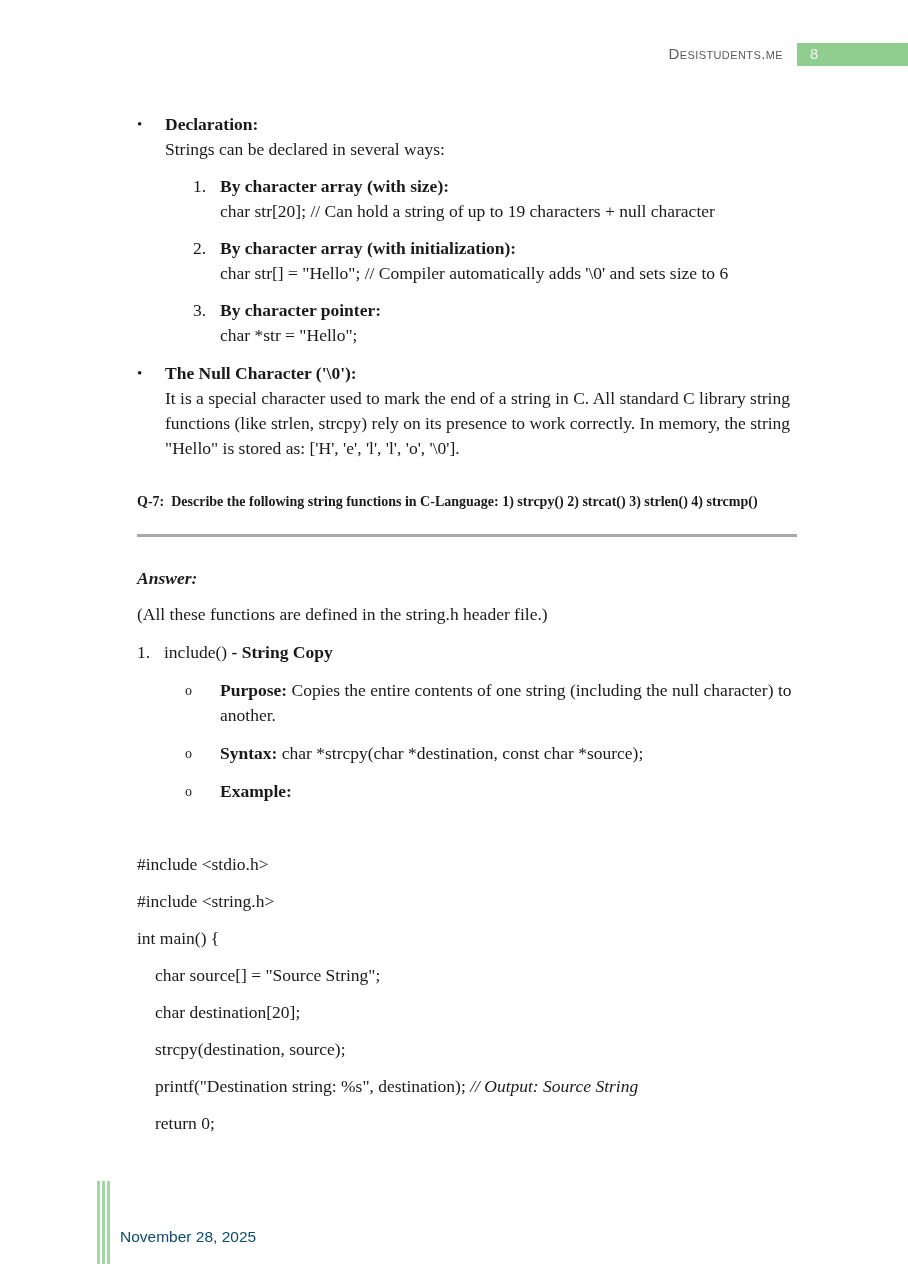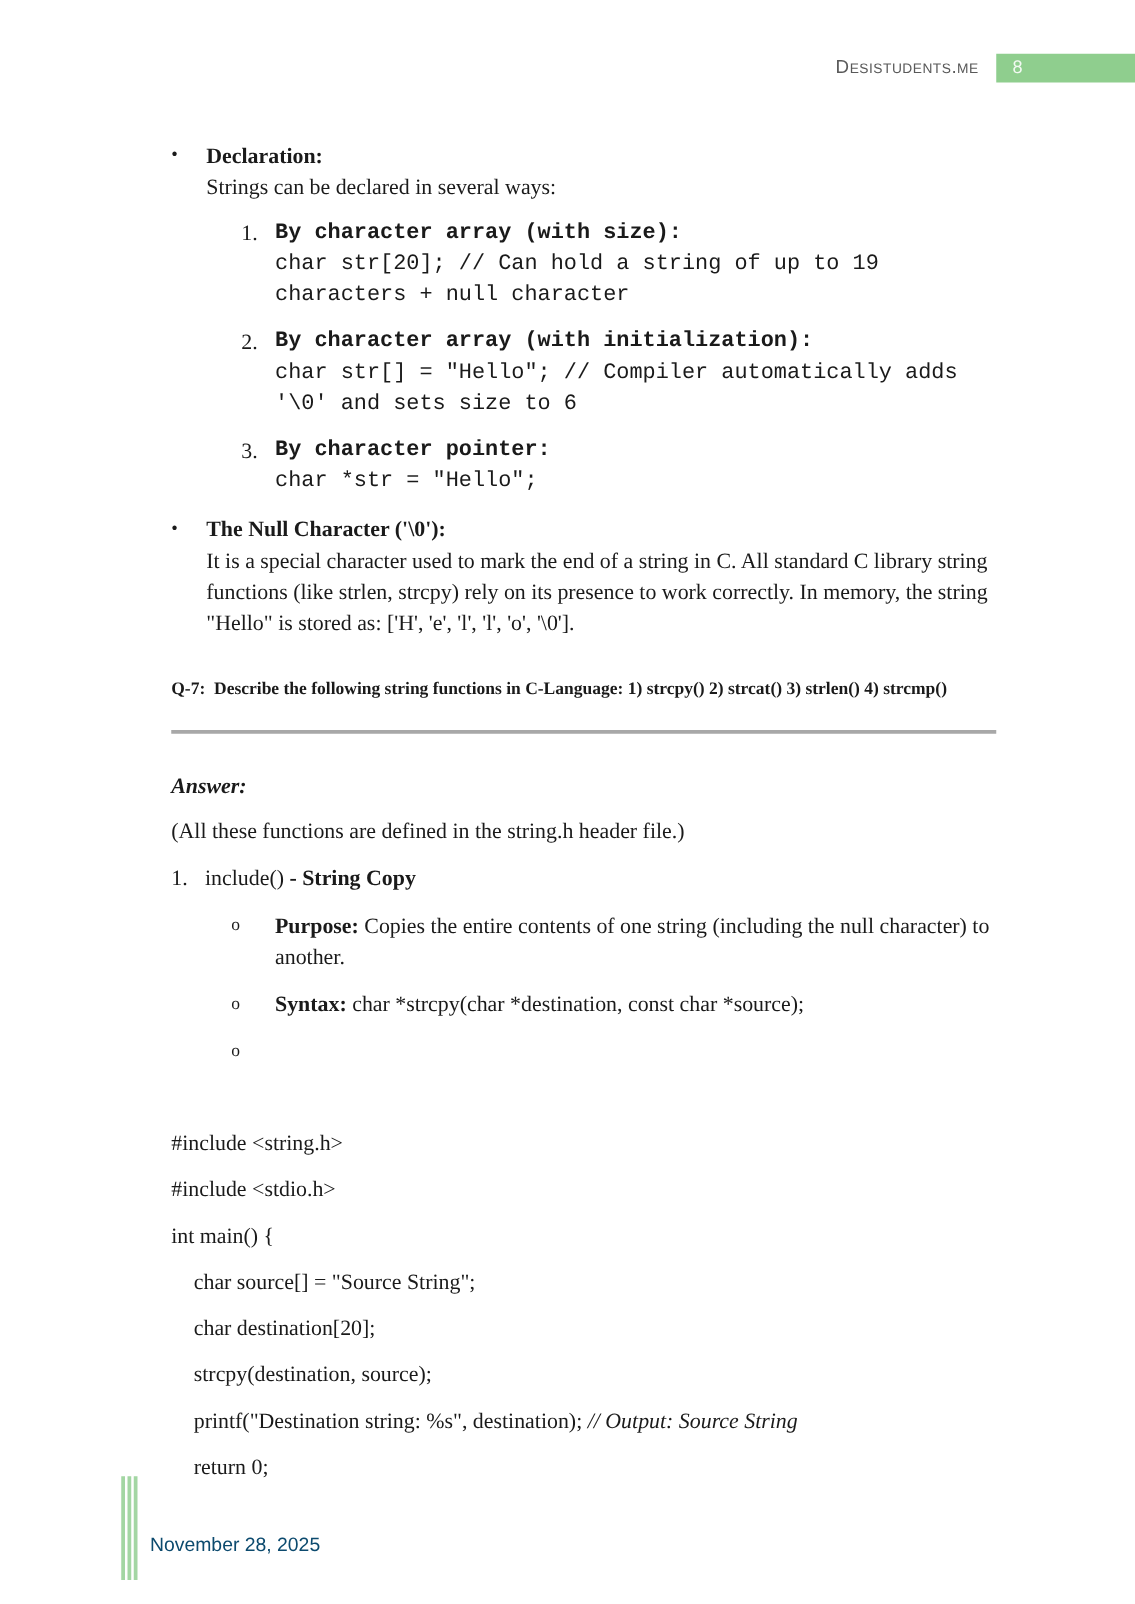--- a/index.html
+++ b/index.html
@@ -40,21 +40,21 @@
   .it { font-style:italic; }
 
   .li-row { display:flex; }
   .li-row .marker { flex:0 0 28px; }
   .li-row .marker.dot { font-size:15px; }
   .li-body { flex:1; }
 
   .num-list { margin-top:12px; }
   .num-item { display:flex; margin-top:12px; }
   .num-item .n { flex:0 0 27px; margin-left:28px; }
-  .num-item .body { flex:1;font-family:Liberation Mono, monospace; }
+  .num-item .body { flex:1; }
 
   .bullet2 { margin-top:13px; }
 
   .question {
     margin:28px 0 0 0;
     font-weight:bold;
     white-space:pre-wrap;
     font-size:14px; line-height:25px;
   }
   .divider {
@@ -163,25 +163,29 @@
     </div>
     <div class="sub-bullet">
       <span class="marker">o</span>
       <div class="body">
         <span class="b">Syntax:</span>
         <span>char *strcpy(char *destination, const char *source);</span>
       </div>
     </div>
     <div class="sub-bullet">
       <span class="marker">o</span>
+      <div class="body">
+        <span class="b">Example:</span>
+        <span></span>
+      </div>
     </div>
 
     <div class="code-block">
+      <p class="code-line">#include &lt;stdio.h&gt;</p>
       <p class="code-line">#include &lt;string.h&gt;</p>
-      <p class="code-line">#include &lt;stdio.h&gt;</p>
       <p class="code-line">int main() {</p>
       <p class="code-line ind">char source[] = "Source String";</p>
       <p class="code-line ind">char destination[20];</p>
       <p class="code-line ind">strcpy(destination, source);</p>
       <p class="code-line ind"><span>printf("Destination string: %s", destination); </span><span class="it">// Output: Source String</span></p>
       <p class="code-line ind">return 0;</p>
     </div>
 
   </div>
 

